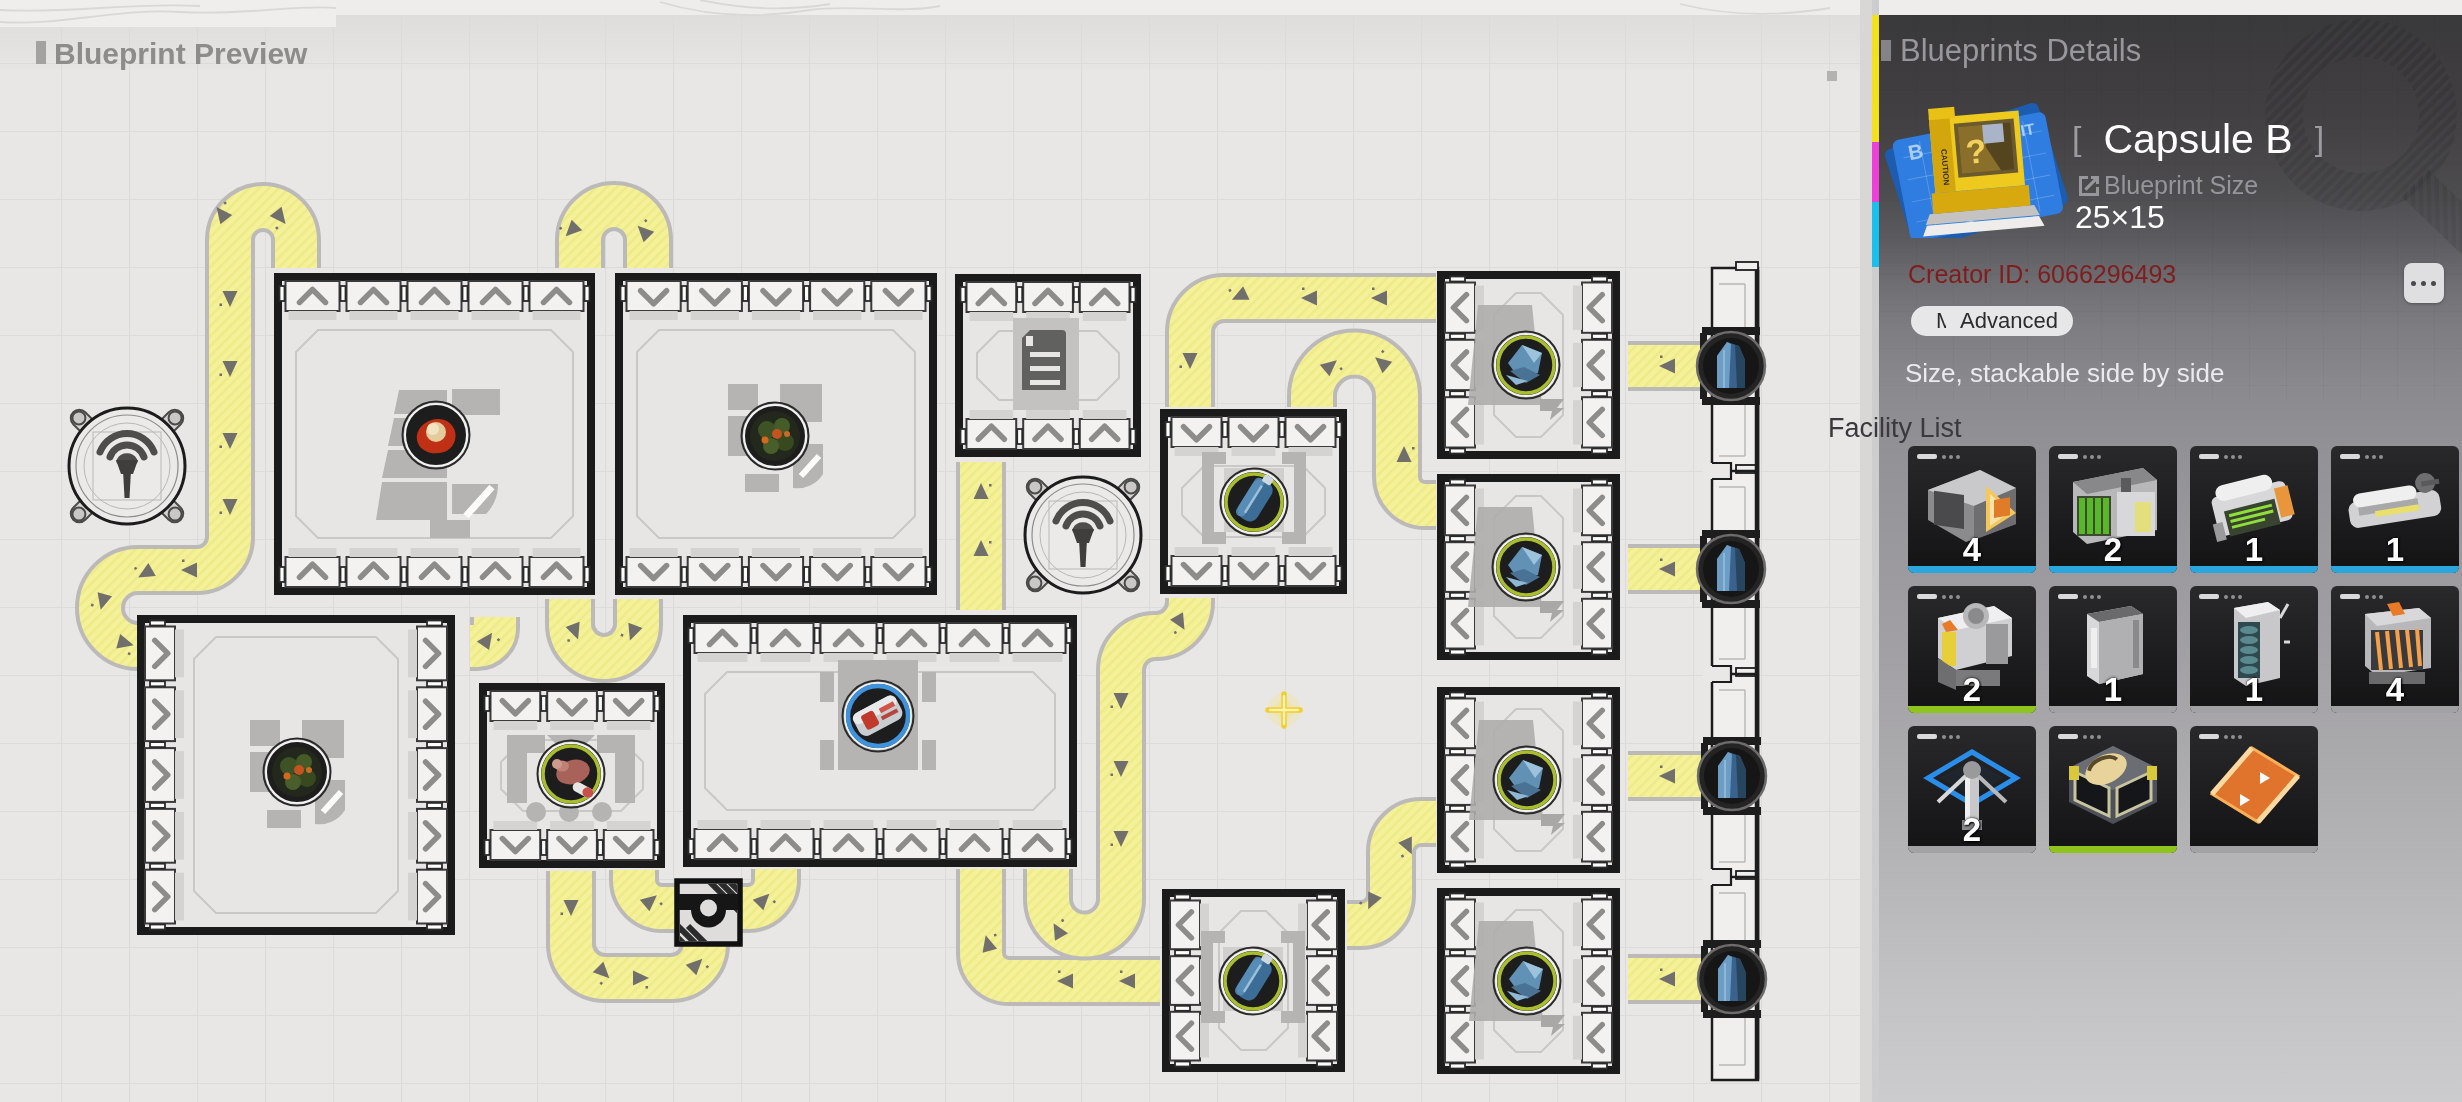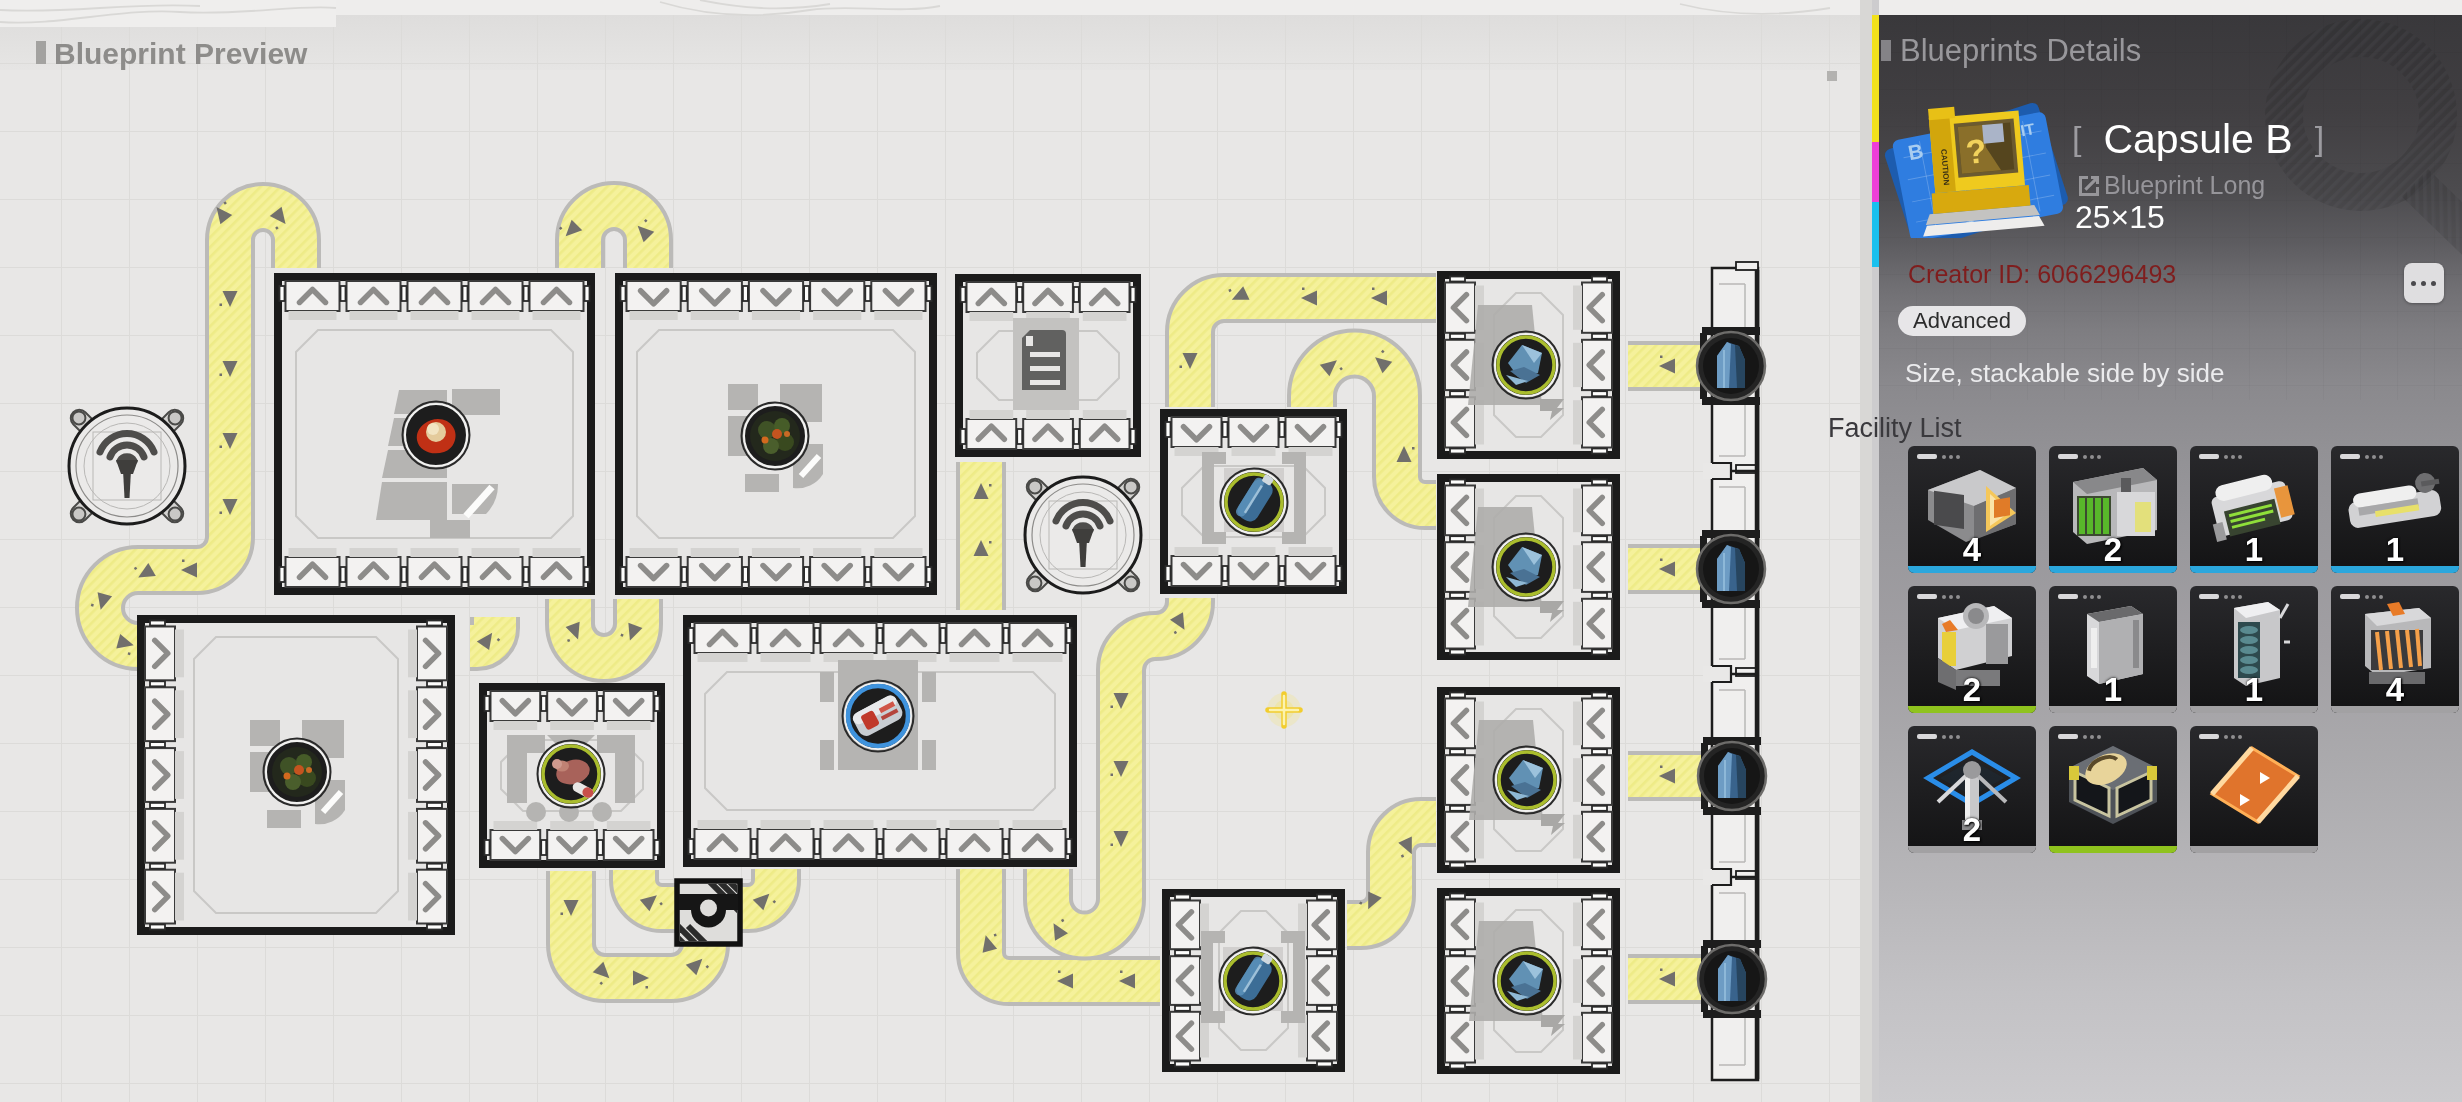--- a/index.html
+++ b/index.html
@@ -1239,32 +1239,32 @@
 </g>
   </svg>
 
 <div style="position:absolute;left:2072px;top:116px;font-size:41px;color:#fff">
 <span style="color:#9c9ba0;font-size:34px;vertical-align:3px">[</span><span style="margin:0 22px">Capsule B</span><span style="color:#9c9ba0;font-size:34px;vertical-align:3px">]</span></div>
 
 <svg style="position:absolute;left:2077px;top:174px" width="24" height="24" viewBox="0 0 24 24">
 <path d="M2,2 h9 v3 h-6 v14 h14 v-6 h3 v9 h-20 z" fill="#97969a"></path>
 <path d="M14,2 h8 v8 h-3 v-2.8 l-9.5,9.5 l-2.2,-2.2 l9.5,-9.5 h-2.8 z" fill="#97969a"></path>
   </svg>
-<div style="position:absolute;left:2104px;top:171px;font-size:25px;color:#96959a">Blueprint Long</div>
+<div style="position:absolute;left:2104px;top:171px;font-size:25px;color:#96959a">Blueprint Size</div>
 <div style="position:absolute;left:2075px;top:199px;font-size:32px;color:#fdfdfd">25×15</div>
 
 <div style="position:absolute;left:2404px;top:263px;width:40px;height:40px;border-radius:8px;background:#dfdee0;box-shadow:0 1px 3px rgba(0,0,0,0.3)">
 <div style="position:absolute;left:7px;top:18px;width:5px;height:5px;border-radius:3px;background:#4a494d"></div>
 <div style="position:absolute;left:17px;top:18px;width:5px;height:5px;border-radius:3px;background:#4a494d"></div>
 <div style="position:absolute;left:27px;top:18px;width:5px;height:5px;border-radius:3px;background:#4a494d"></div>
   </div>
 
 <div style="position:absolute;left:1908px;top:260px;font-size:25px;color:#7f1d1d">Creator ID: 6066296493</div>
 <div class="pill" style="left:1911px;top:306px;width:104px">Meds</div>
-<div class="pill" style="left:1898px;top:306px;width:128px">Advanced</div>
+<div class="pill" style="left:1945px;top:306px;width:128px">Advanced</div>
 <div style="position:absolute;left:1905px;top:358px;font-size:26px;color:#ebebed">Size, stackable side by side</div>
 <div style="position:absolute;left:1828px;top:413px;font-size:27px;color:#3a393d">Facility List</div>
 
 <div class="card" style="left:1908px;top:446px">
     <svg width="128" height="127" viewBox="0 0 128 127" style="position:absolute;left:0;top:0">
       <g transform="translate(64,62)">
         <polygon points="-44,-18 8,-38 44,-20 44,16 -6,34 -44,12" fill="#8b8b8d"></polygon>
 <polygon points="-44,-18 8,-38 44,-20 2,-2" fill="#c9c9cb"></polygon>
 <polygon points="2,-2 44,-20 44,16 2,32" fill="#6e6e70"></polygon>
 <rect x="-38" y="-12" width="30" height="34" fill="#4a4a4c" transform="skewY(8)"></rect>

